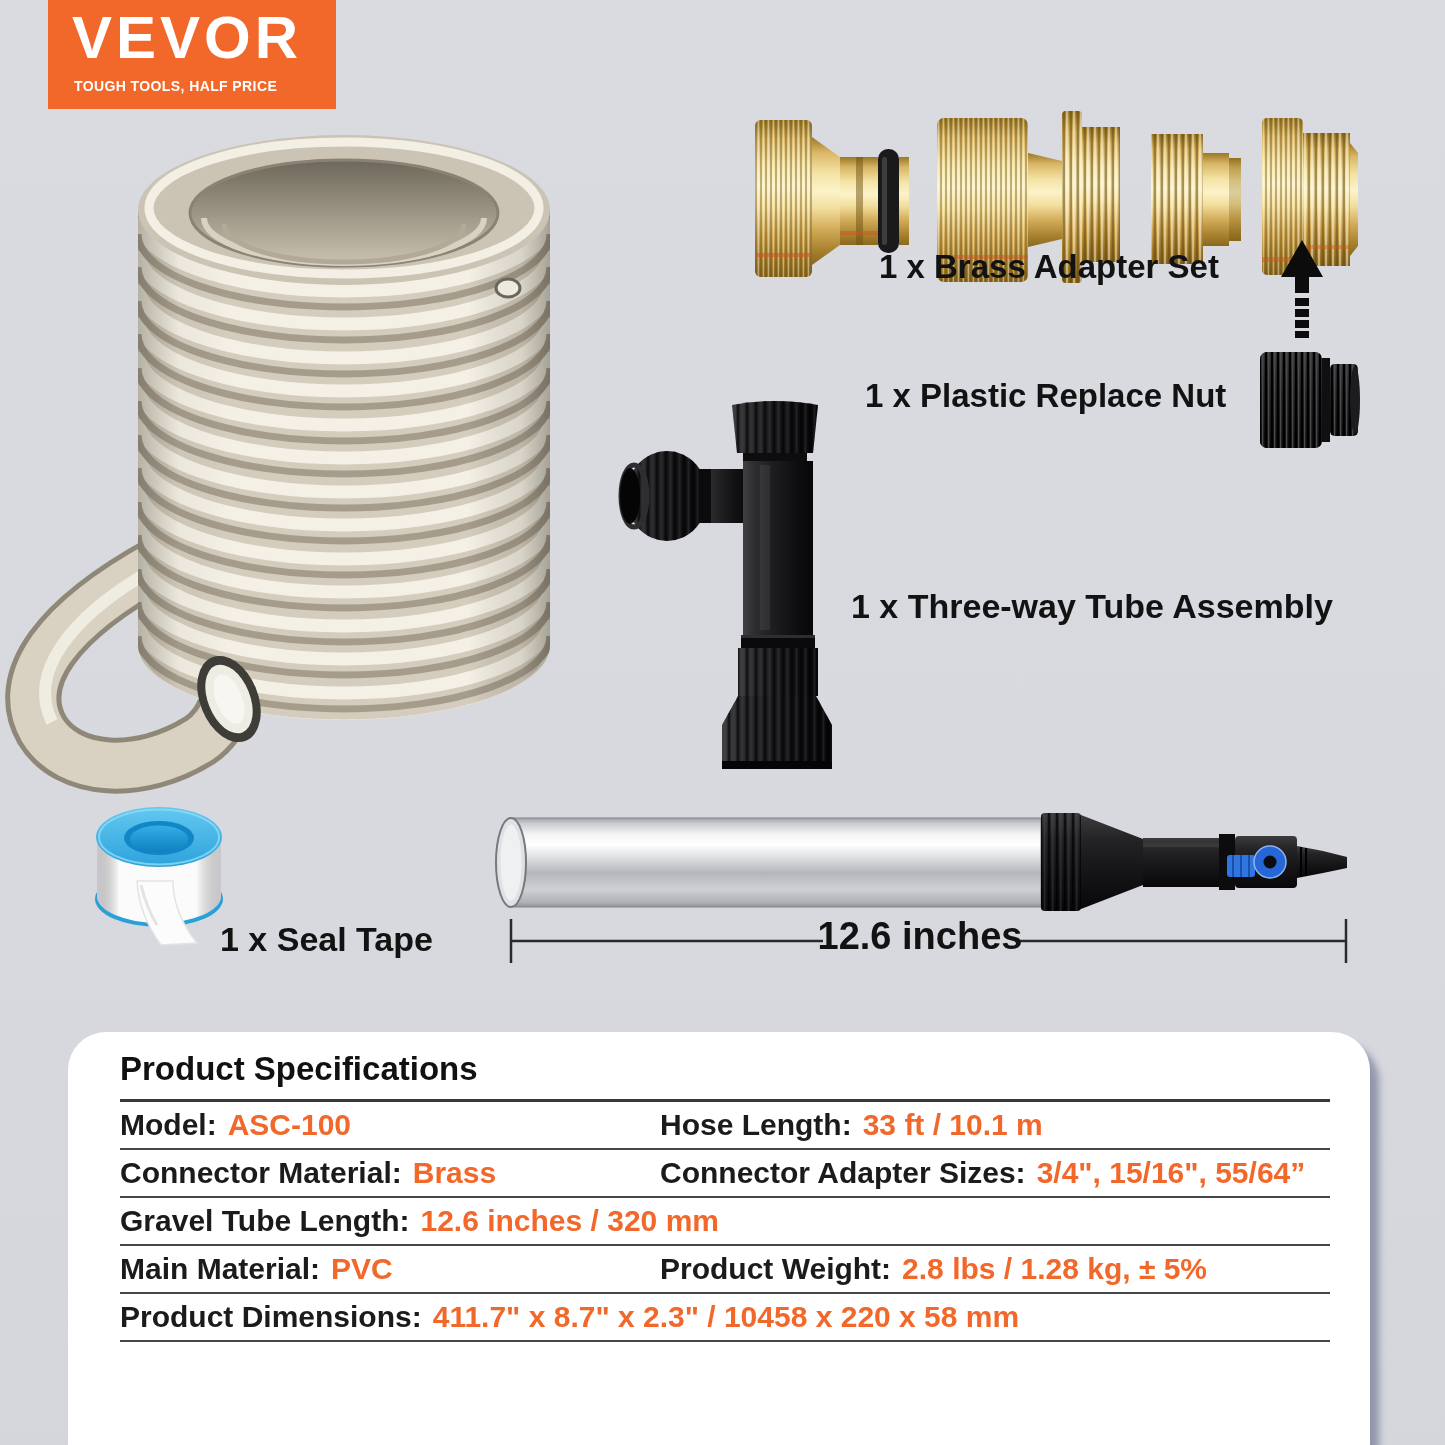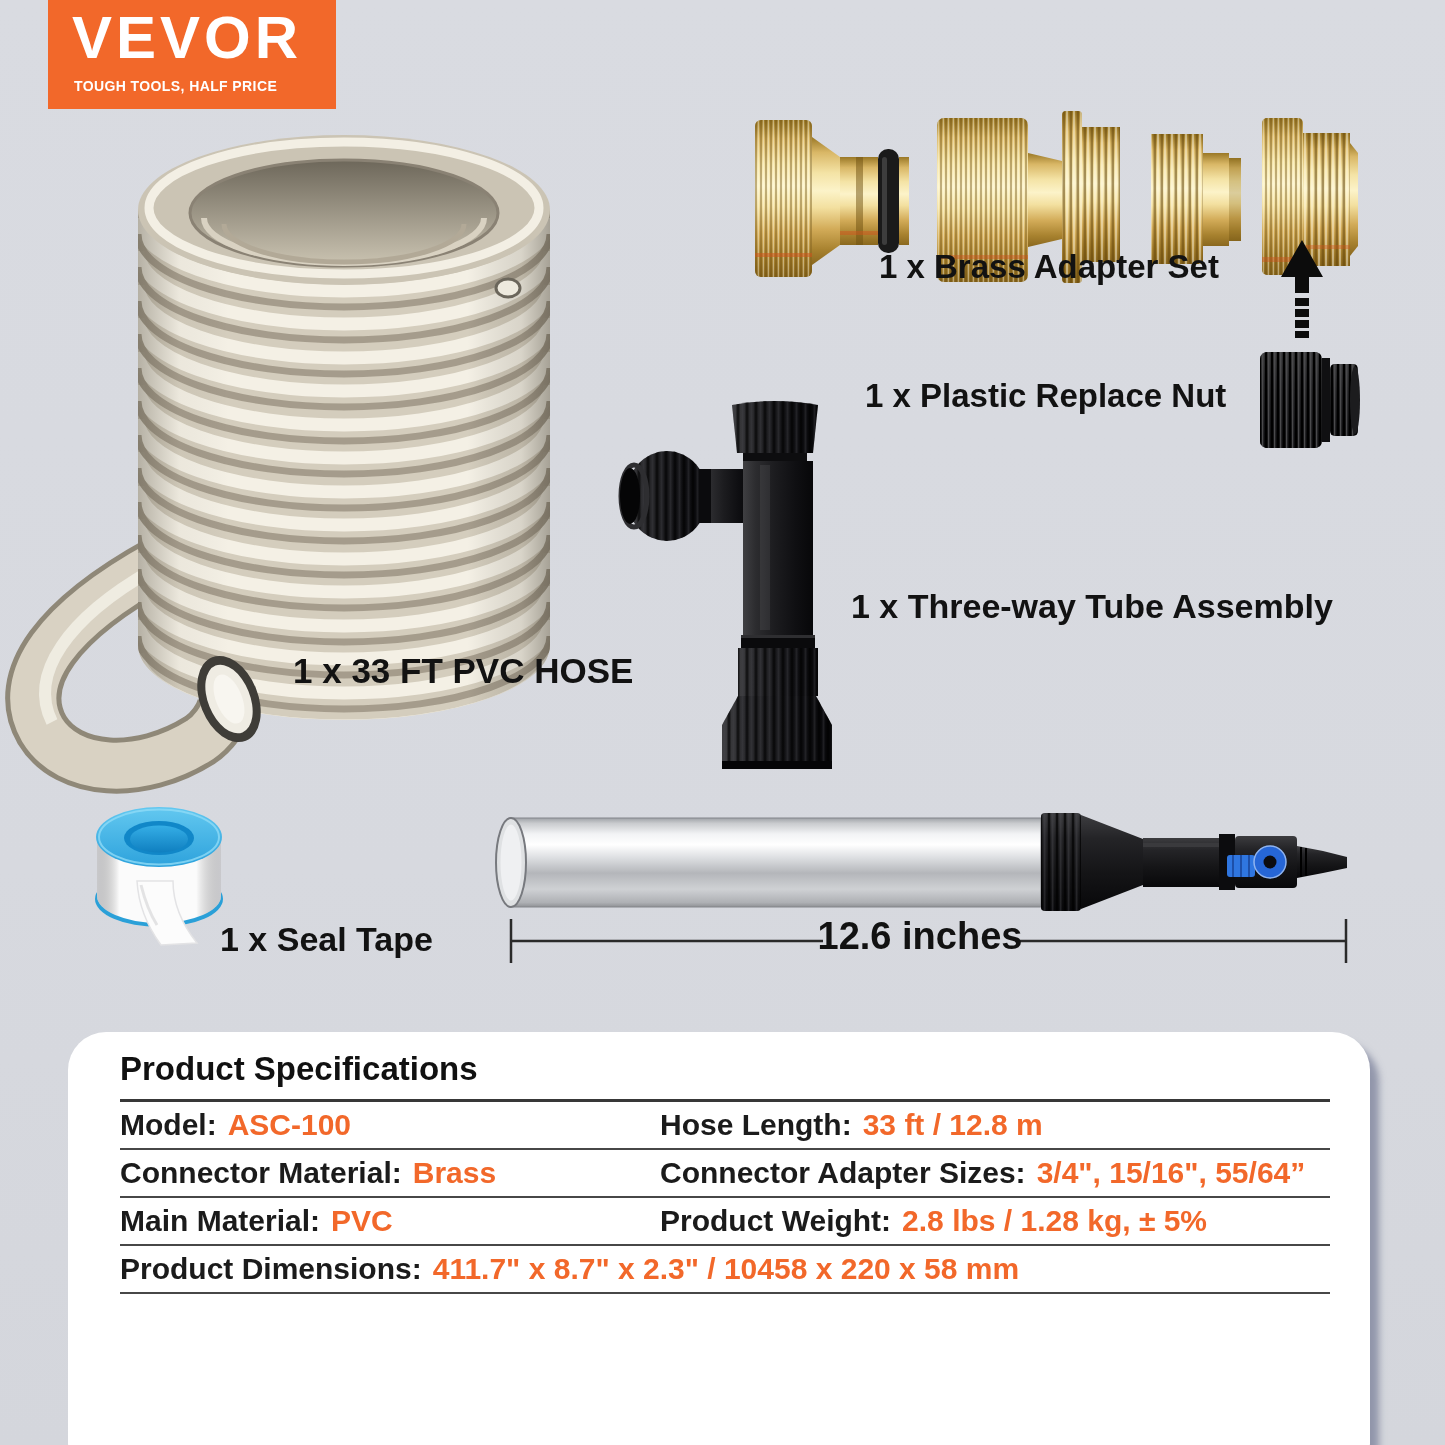--- a/index.html
+++ b/index.html
@@ -299,53 +299,58 @@
       <line x1="811" y1="43" x2="811" y2="71" stroke="#000000" stroke-width="2"></line>
     </g>
     <g>
       <line x1="16" y1="114" x2="16" y2="158" stroke="#2a2a2a" stroke-width="2.5"></line>
       <line x1="851" y1="114" x2="851" y2="158" stroke="#2a2a2a" stroke-width="2.5"></line>
       <line x1="16" y1="136" x2="328" y2="136" stroke="#2a2a2a" stroke-width="2.5"></line>
       <line x1="520" y1="136" x2="851" y2="136" stroke="#2a2a2a" stroke-width="2.5"></line>
     </g>
   </svg>
 
-  <div class="callout label-hose">1 x 33 FT PVC HOSE</div>
   <div class="callout label-brass">1 x Brass Adapter Set</div>
   <div class="callout label-nut">1 x Plastic Replace Nut</div>
   <div class="callout label-threeway">1 x Three-way Tube Assembly</div>
   <div class="callout label-tape">1 x Seal Tape</div>
   <div class="callout label-dim">12.6 inches</div>
 
   <section class="abs specs">
     <h2>Product Specifications</h2>
 
     <div class="spec-row">
       <div class="spec-cell first">
         <span class="spec-label">Model:</span>
         <span class="spec-value">ASC-100</span>
       </div>
       <div class="spec-cell">
         <span class="spec-label">Hose Length:</span>
-        <span class="spec-value">33 ft / 12.8 m</span>
+        <span class="spec-value">33 ft / 10.1 m</span>
       </div>
     </div>
 
     <div class="spec-row">
       <div class="spec-cell first">
         <span class="spec-label">Connector Material:</span>
         <span class="spec-value">Brass</span>
       </div>
       <div class="spec-cell">
         <span class="spec-label">Connector Adapter Sizes:</span>
         <span class="spec-value">3/4", 15/16", 55/64”</span>
       </div>
     </div>
 
 
+    <div class="spec-row">
+      <div class="spec-cell">
+        <span class="spec-label">Gravel Tube Length:</span>
+        <span class="spec-value">12.6 inches / 320 mm</span>
+      </div>
+    </div>
 
     <div class="spec-row">
       <div class="spec-cell first">
         <span class="spec-label">Main Material:</span>
         <span class="spec-value">PVC</span>
       </div>
       <div class="spec-cell">
         <span class="spec-label">Product Weight:</span>
         <span class="spec-value">2.8 lbs / 1.28 kg, ± 5%</span>
       </div>

